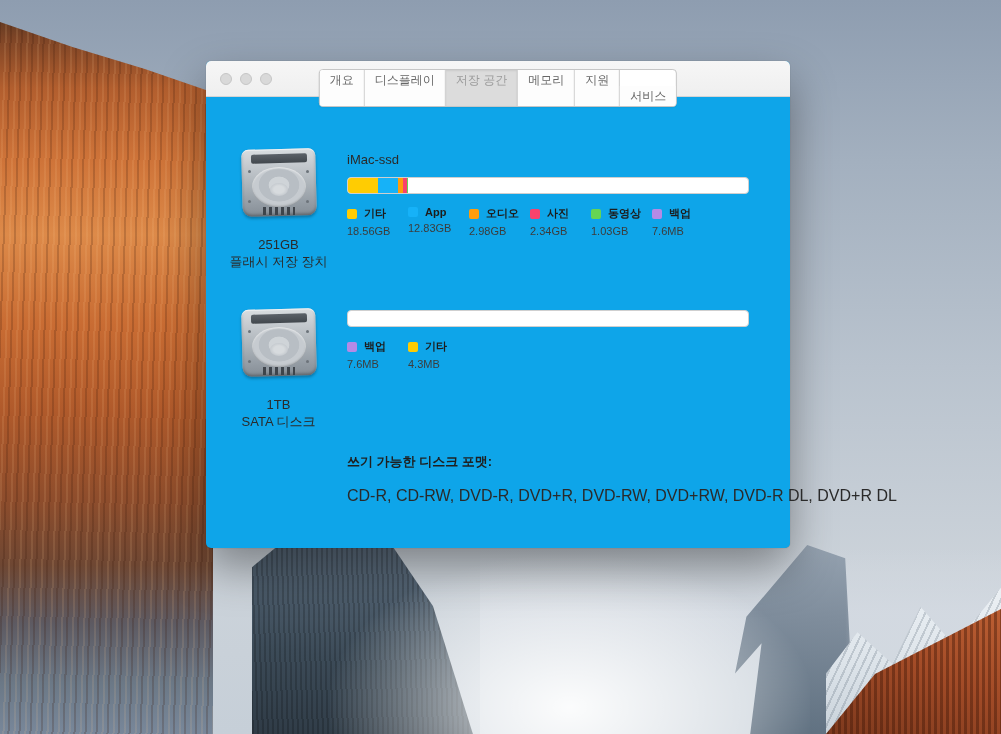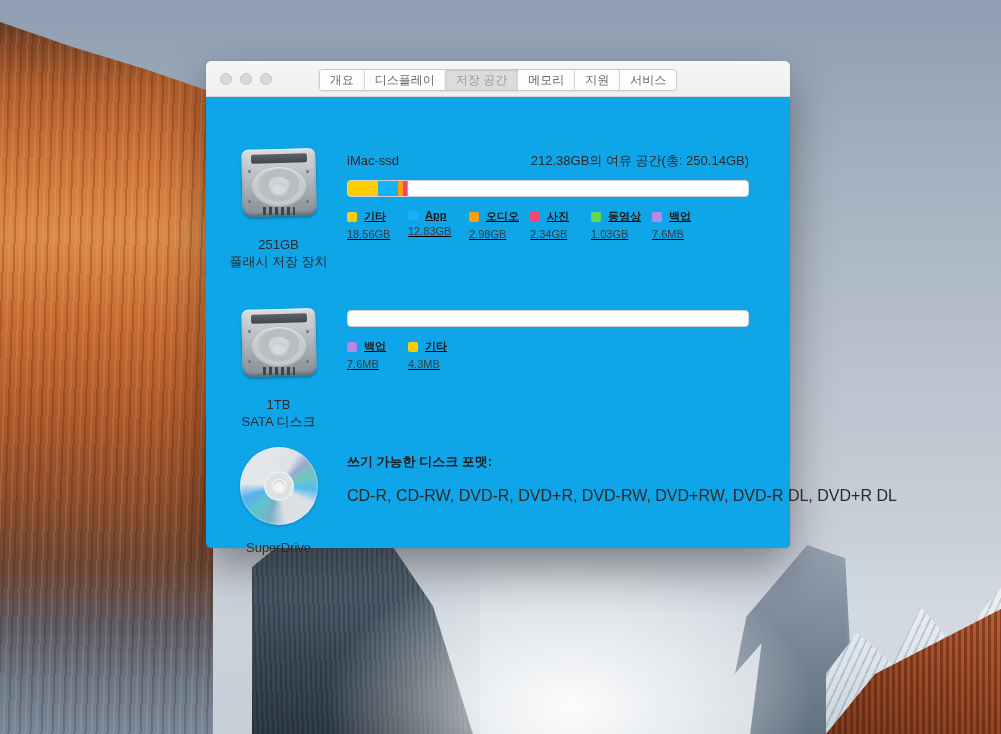--- a/index.html
+++ b/index.html
@@ -48,21 +48,21 @@
   .titlebar { position:relative; height:36px; border-radius:5px 5px 0 0;
     background:linear-gradient(180deg,#f6f6f6,#efefef); border-bottom:1px solid #d4d4d4; }
   .traffic { position:absolute; left:14px; top:12px; display:flex; gap:8px; }
   .tl { width:12px; height:12px; border-radius:50%; background:#d9d9d9; border:1px solid #c6c6c6; }
 
   .segmented { position:absolute; left:50%; top:8px; transform:translateX(-50%);
     display:flex; border:1px solid #c6c6c6; border-radius:4px; overflow:hidden;
     background:#fff; box-shadow:0 1px 1px rgba(0,0,0,.04); }
   .seg { padding:3px 10px; font-size:12px; color:#666; background:#fdfdfd; border-right:1px solid #c9c9c9;
     white-space:nowrap; line-height:14px; }
-  .seg:last-child { border-right:none; }
+  .seg:last-child { border-right:none;margin-top:16px; }
   .seg.selected { background:#dcdcdc; color:#9b9b9b; box-shadow:inset 0 1px 2px rgba(0,0,0,.08); }
 
   .content { position:relative; height:450px; }
 
   .disk-col { position:absolute; left:10px; width:125px; text-align:center; color:#2b2b2b; font-size:13px; }
   .disk-col .cap { line-height:17px;text-align:center; }
 
   
   .hdd { position:relative; width:80px; height:74px; margin:0 auto 14px; }
   .hdd .hbody { position:absolute; left:3px; right:3px; top:1px; bottom:6px;
@@ -97,21 +97,21 @@
     box-shadow:inset 0 1px 2px rgba(0,0,0,.2); }
 
   .disk-main { position:absolute; left:141px; width:402px; }
   .disk-head { display:flex; justify-content:space-between; align-items:baseline;
     font-size:13px; color:#2a2a2a; }
   .disk-name { font-size:13px; }
   .bar { margin-top:10px; height:17px; background:#fff; border:1px solid #cfcfcf; border-radius:4px;
     overflow:hidden; display:flex; }
   .bar .seg-fill { height:100%; flex-shrink:0; }
 
-  .legend { margin-top:12px; display:flex;text-decoration:underline; }
+  .legend { margin-top:12px; display:flex; }
   .legend-item { width:61px; }
   .legend-top { display:flex; align-items:center; }
   .swatch { width:10px; height:10px; border-radius:2px; flex-shrink:0; }
   .legend-label { margin-left:7px; font-size:11px; font-weight:bold; color:#1d1d1d; white-space:nowrap; }
   .legend-size { margin-top:4px; font-size:11px; color:#3c3c3c; white-space:nowrap; }
 
   .formats-title { font-size:13px; font-weight:bold; color:#1f1f1f; }
   .formats-line { font-size:16px; color:#2a2a2a; margin-top:16px; white-space:nowrap; }
 </style>
 </head>
@@ -155,21 +155,20 @@
         <div class="hub"></div>
           <div class="vents"></div>
           <div class="screws"></div>
       </div>
       <div class="cap">251GB</div>
       <div class="cap">플래시 저장 장치</div>
     </div>
     <div class="disk-main" style="top:55px;">
       <div class="disk-head">
         <span class="disk-name">iMac-ssd</span>
-        <span>212.38GB의 여유 공간(총: 250.14GB)</span>
       </div>
       <div class="bar">
         <div class="seg-fill" style="width: 7.41984%; background: rgb(255, 204, 2);"></div>
         <div class="seg-fill" style="width: 5.12913%; background: rgb(22, 178, 248);"></div>
         <div class="seg-fill" style="width: 1.19133%; background: rgb(255, 157, 11);"></div>
         <div class="seg-fill" style="width: 0.935476%; background: rgb(249, 66, 108);"></div>
         <div class="seg-fill" style="width: 0.411769%; background: rgb(102, 213, 83);"></div>
         <div class="seg-fill" style="width: 0.0030382%; background: rgb(181, 138, 230);"></div>
       </div>
       <div class="legend">
@@ -246,23 +245,19 @@
         <div class="legend-item">
           <div class="legend-top">
               <span class="swatch" style="background: rgb(255, 204, 2);"></span>
               <span class="legend-label">기타</span>
             </div>
           <div class="legend-size">4.3MB</div>
         </div>
       </div>
     </div>
 
-    <div class="disk-col" style="top:350px;">
-      <div class="cd"></div>
-      <div class="cap">SuperDrive</div>
-    </div>
     <div class="disk-main" style="top:356px;">
       <div class="formats-title">쓰기 가능한 디스크 포맷:</div>
       <div class="formats-line">CD-R, CD-RW, DVD-R, DVD+R, DVD-RW, DVD+RW, DVD-R DL, DVD+R DL</div>
     </div>
 
   </div>
 </div>
 
 </body></html>

